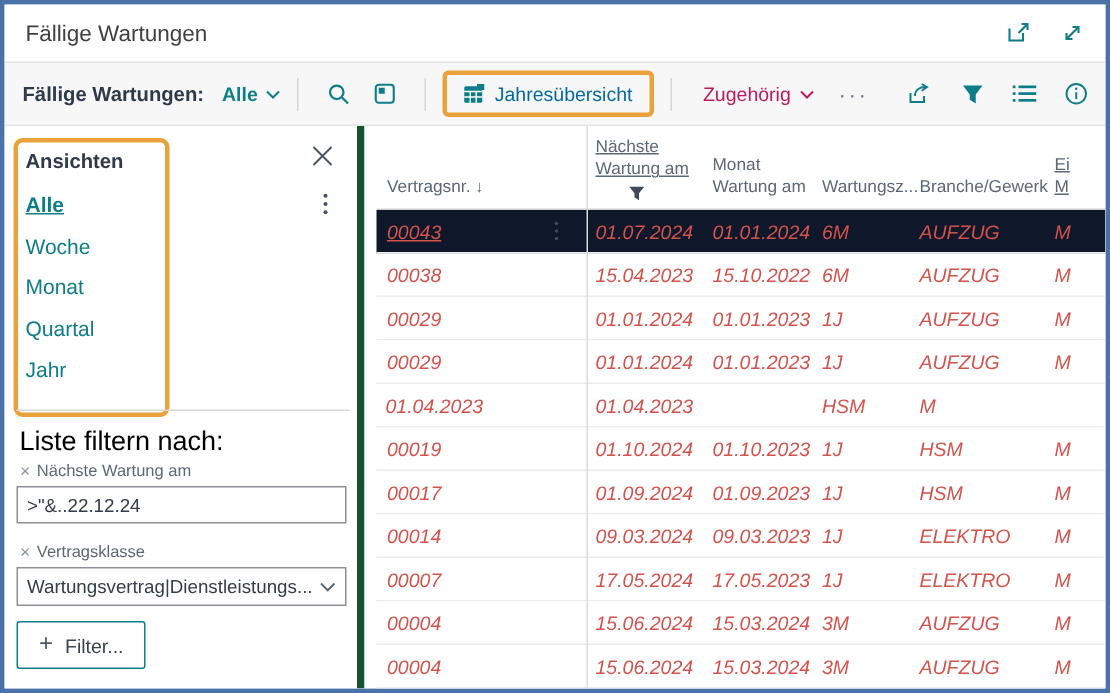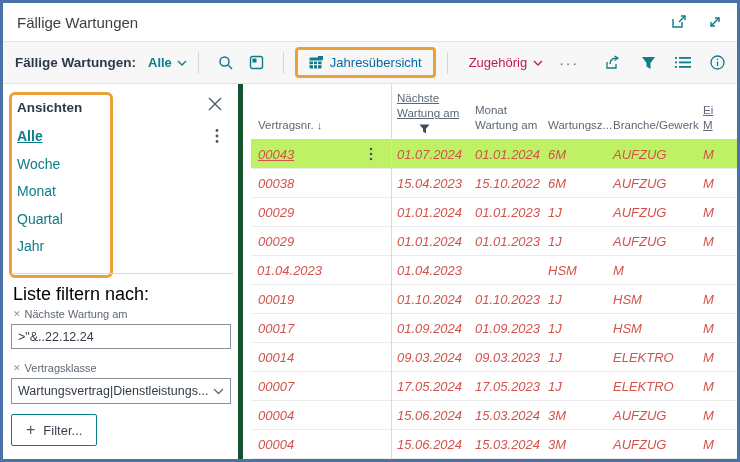--- a/index.html
+++ b/index.html
@@ -56,21 +56,21 @@
   .table-inner { margin-left:8px; }
   .frozen-div { position:absolute; left:148px; top:0; bottom:0; width:1px; background:#dcdcdc; }
   .thead { position:relative; height:56px; border-bottom:1px solid #cfcfcf; font-size:11.5px; color:#5c6875; }
   .hcell { position:absolute; bottom:5px; line-height:1.35; cursor:pointer; white-space:nowrap; }
   .h-nr { left:7px; } .h-next { left:146px;text-decoration:underline; } .h-last { left:224px; }
   .h-zyk { left:297px; } .h-br { left:362px;text-align:right; } .h-ex { left:452px;text-decoration:underline; }
   .h-funnel { display:block; margin:2px 0 0 22px; color:#3f4a5a; }
   .sort-arrow { font-size:11px; }
   .trow { display:grid; grid-template-columns:140px 78px 73px 65px 90px 1fr; height:29px; align-items:center;
           border-bottom:1px solid #ececec; background:#fff; cursor:pointer; }
-  .trow.selected { background:#bef264; }
+  .trow.selected { background:#0f172a; }
   .c { font-size:13px; font-style:italic; color:#d4524c; padding-left:6px; white-space:nowrap; overflow:hidden; }
   .c-nr { position:relative; padding-left:7px; }
   .trow.selected .nr { text-decoration:underline; }
   .kebab { position:absolute; left:118px; top:50%; transform:translateY(-50%); color:#3f4a5a; font-style:normal; }
   svg { display:block; }
 </style>
 </head>
 <body>
 
 <div class="window">

